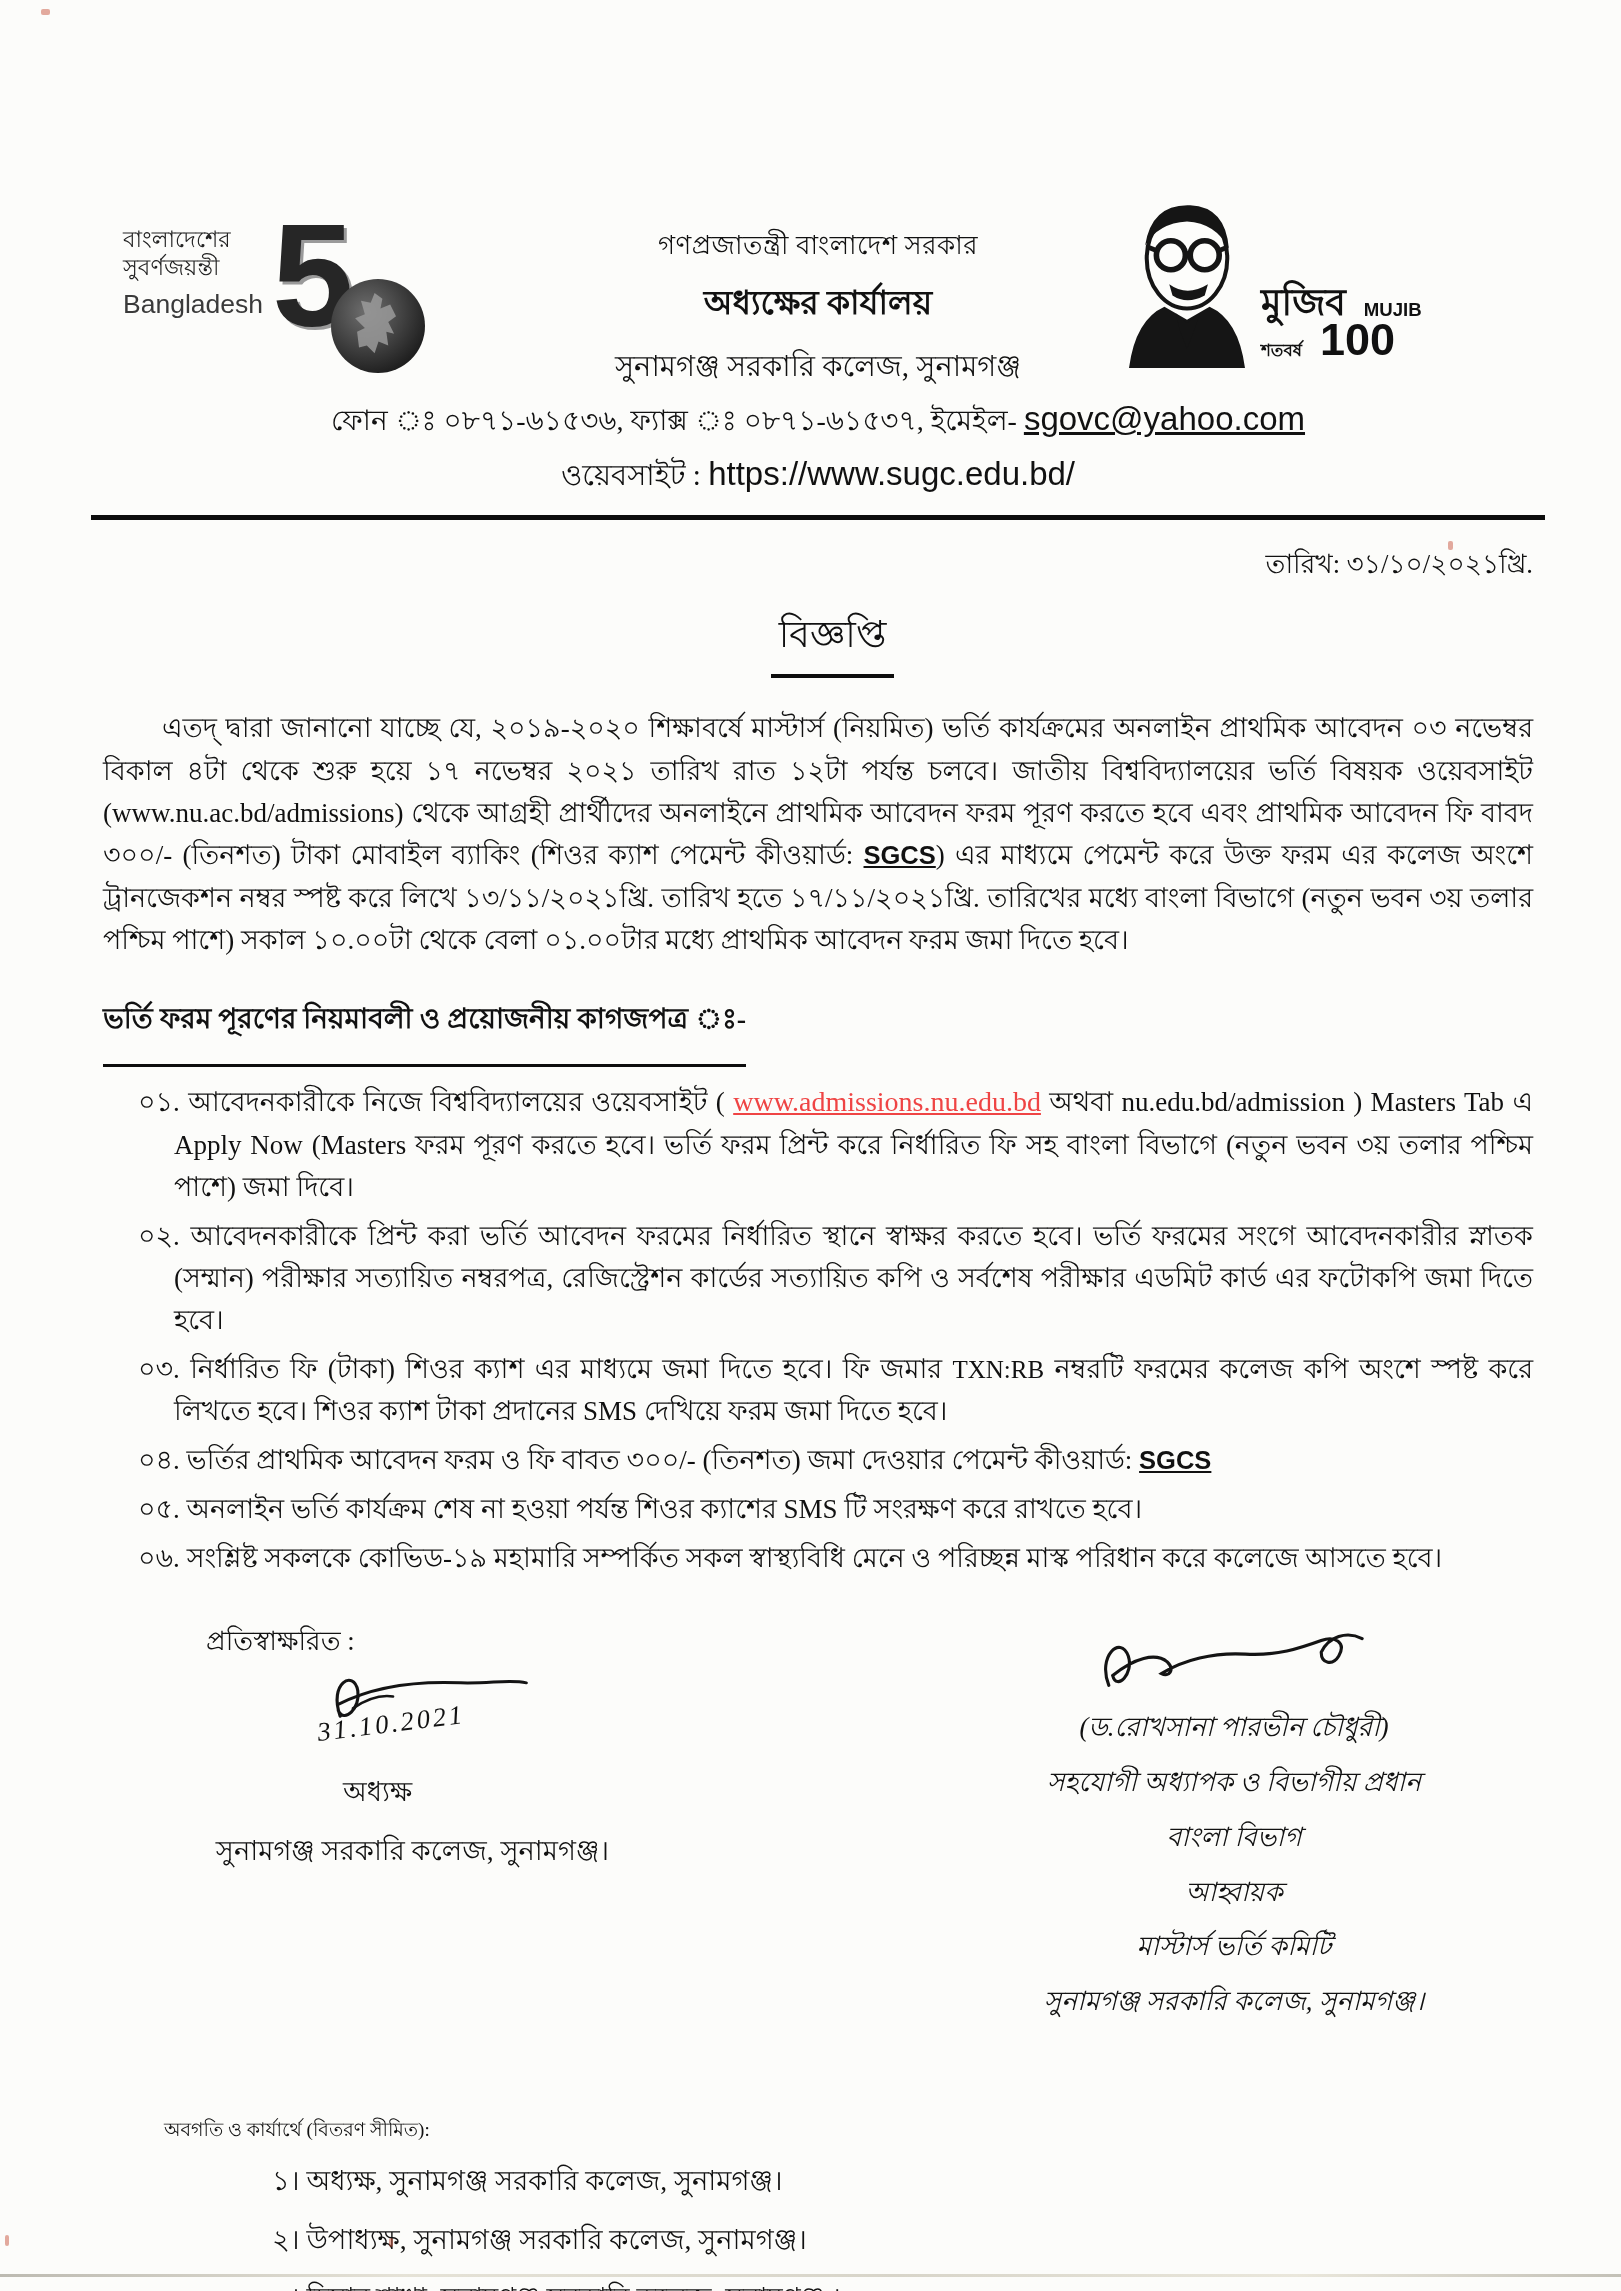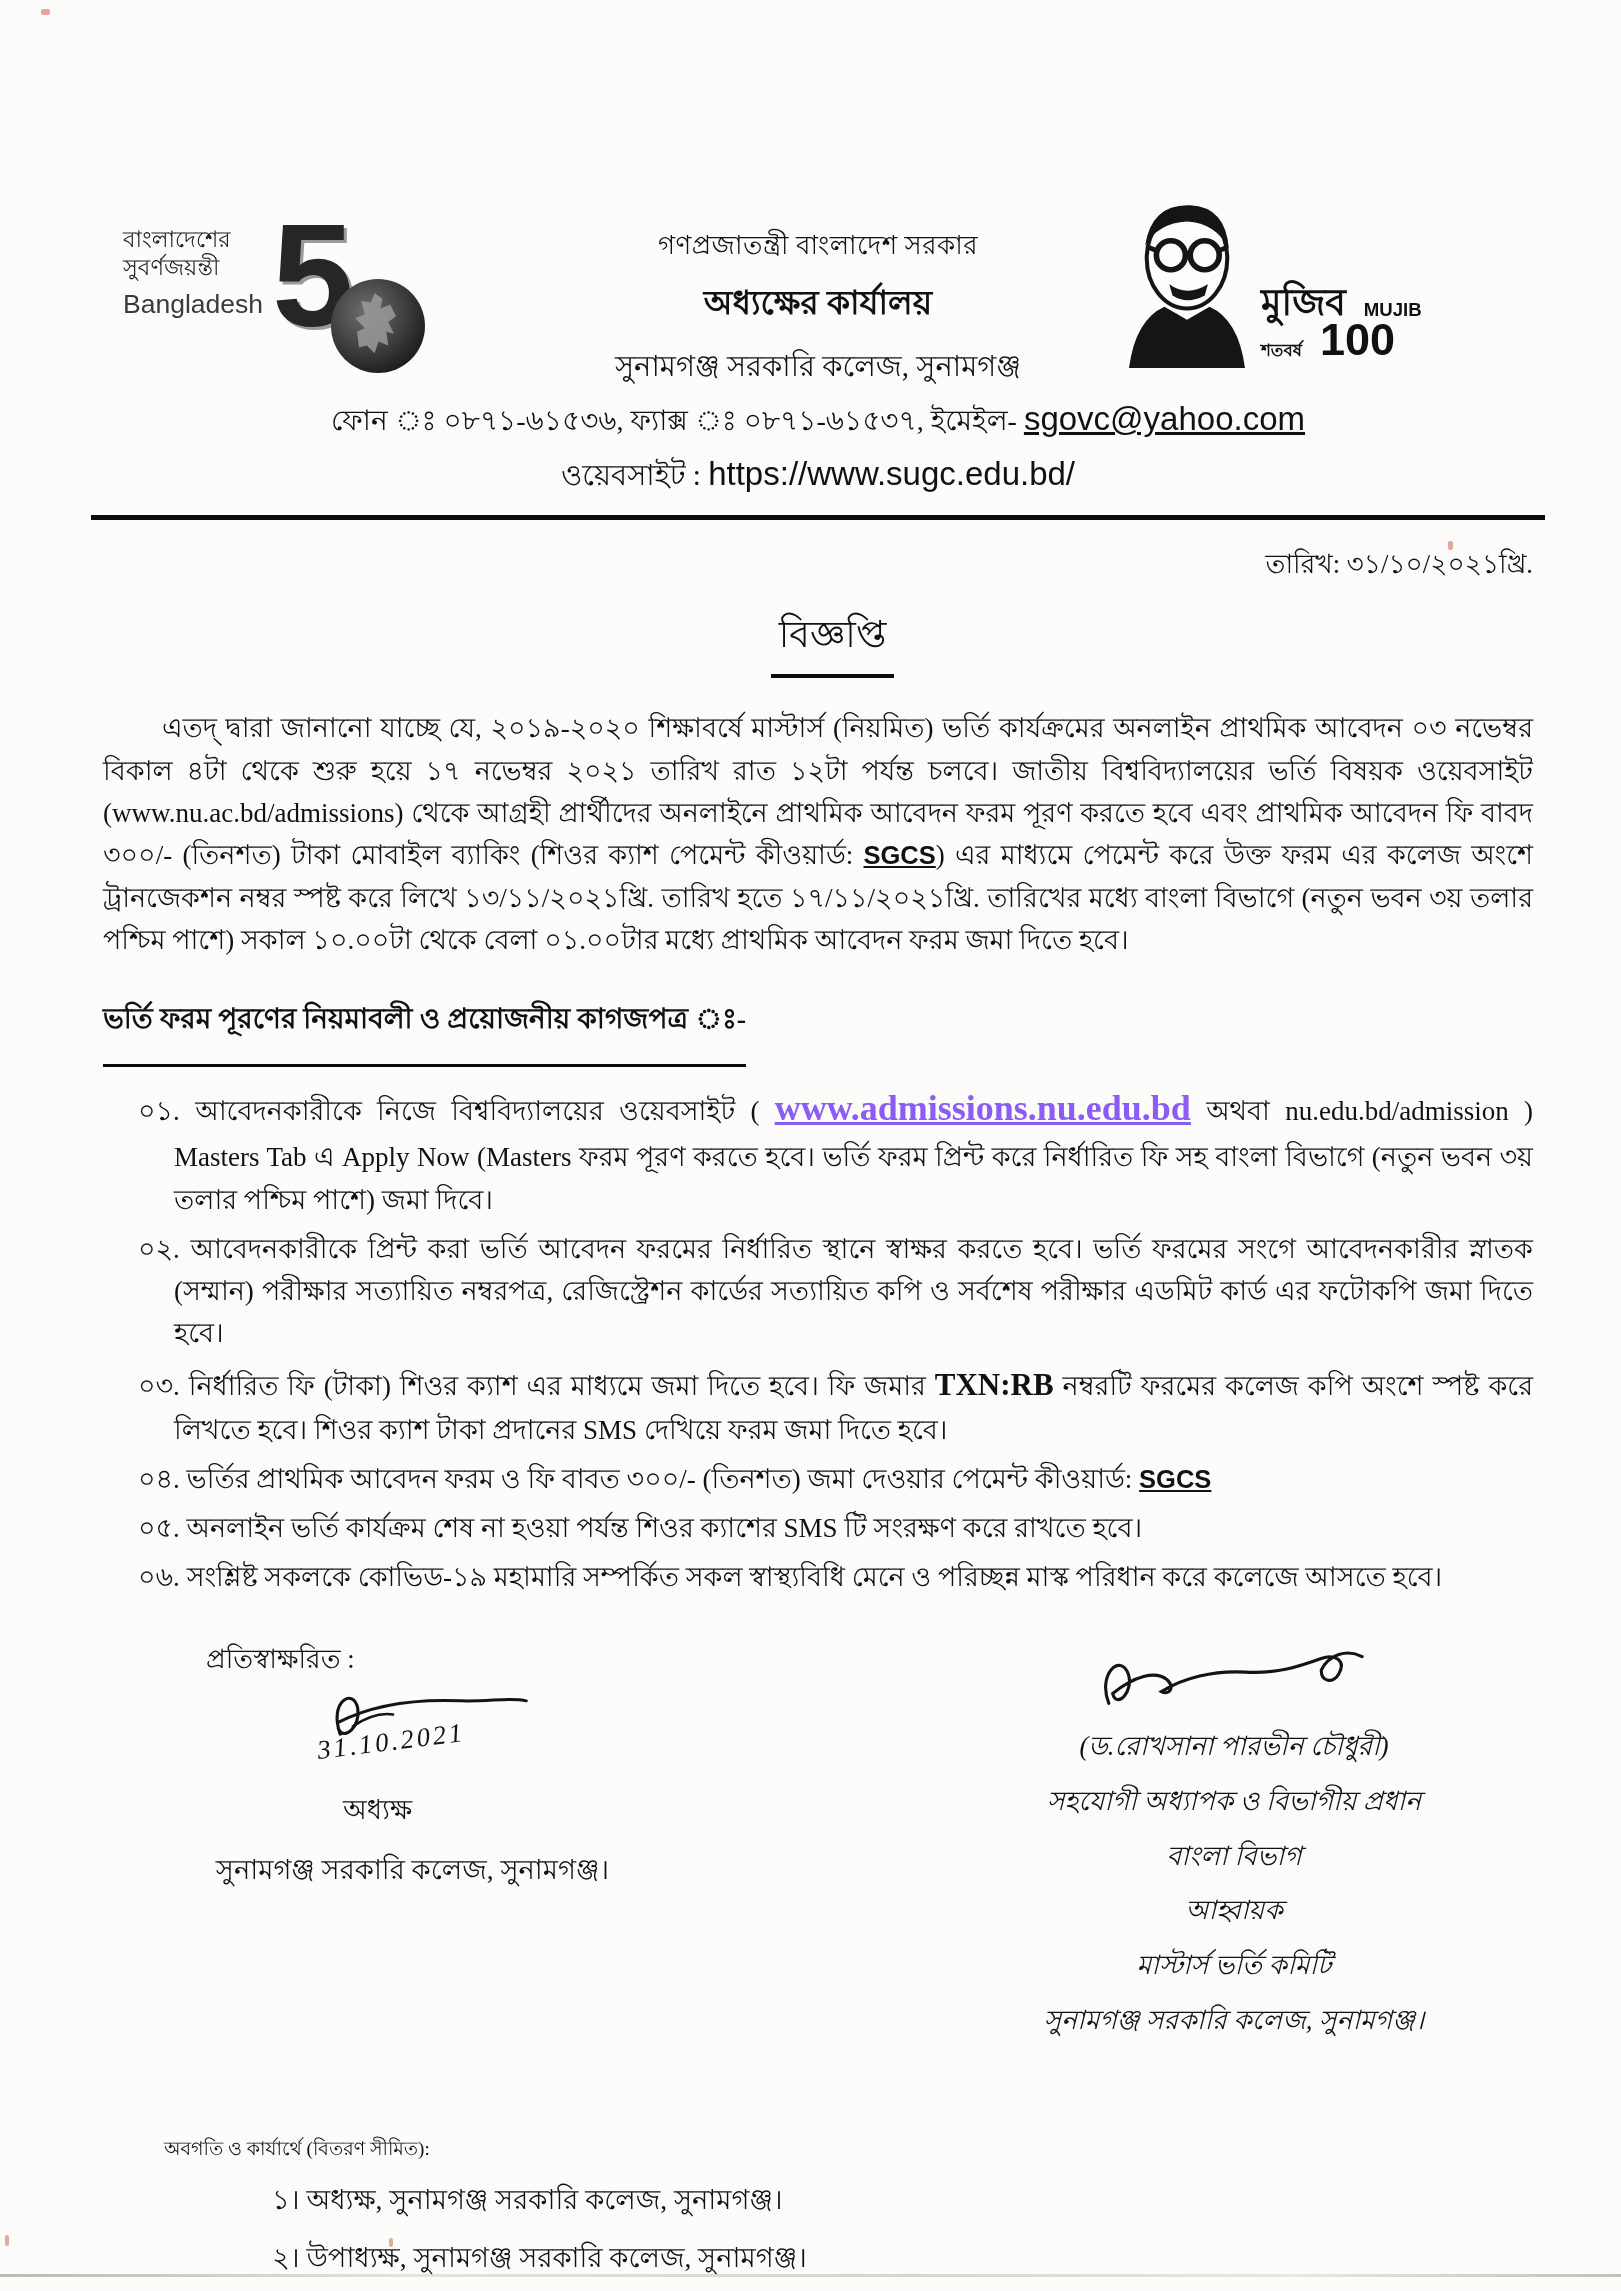--- a/index.html
+++ b/index.html
@@ -40,22 +40,22 @@
   .title-wrap{text-align:center;margin-top:17.6px;}
   .notice-title{display:inline-block;font-size:37px;font-weight:normal;border-bottom:4.9px solid #0d0d0d;padding:0 7.8px 5.9px 7.8px;margin-left:29px;}
   .body-par{font-size:27px;line-height:1.57;text-align:justify;text-indent:59px;margin:29px 0 0 0;}
   .kw{font-weight:bold;text-decoration:underline;font-family:"Liberation Sans","DejaVu Sans",sans-serif;font-size:25.5px;}
   
   .rules-head{margin-top:35px;}
   .rules-head span{display:inline-block;font-size:28px;font-weight:bold;border-bottom:3.4px solid #0d0d0d;padding-bottom:20px;}
   .rules{margin-top:13.7px;}
   .rule-item{font-size:27px;line-height:1.56;text-align:justify;padding-left:71px;text-indent:-36px;margin-top:6.9px;}
   .rule-num{display:inline;}
-  .doc-link{color:#8b5cf6;text-decoration:underline;font-size:36px;font-weight:bold;}
-  .txn{font-weight:bold;font-size:31px;}
+  .doc-link{color:#ef4444;text-decoration:underline;font-size:28px;}
+  .txn{font-weight:normal;font-size:25px;}
   
   .sig-zone{display:flex;justify-content:space-between;margin-top:41px;}
   .sig-left{width:549px;margin-left:103px;}
   .sig-left-label{font-size:26.5px;}
   .sig-left-art{position:relative;height:106px;margin-left:93px;width:314px;}
   .sig-date{position:absolute;left:17.6px;top:43px;font-size:26.5px;transform:rotate(-7deg);letter-spacing:2.9px;font-style:italic;}
   .sig-left-title{font-size:27.4px;margin-left:137px;}
   .sig-left-org{font-size:27.4px;margin-top:13.7px;margin-left:9.8px;}
   .sig-right{width:490px;text-align:center;margin-right:54px;font-style:italic;}
   .sig-right-art{height:76px;position:relative;}

